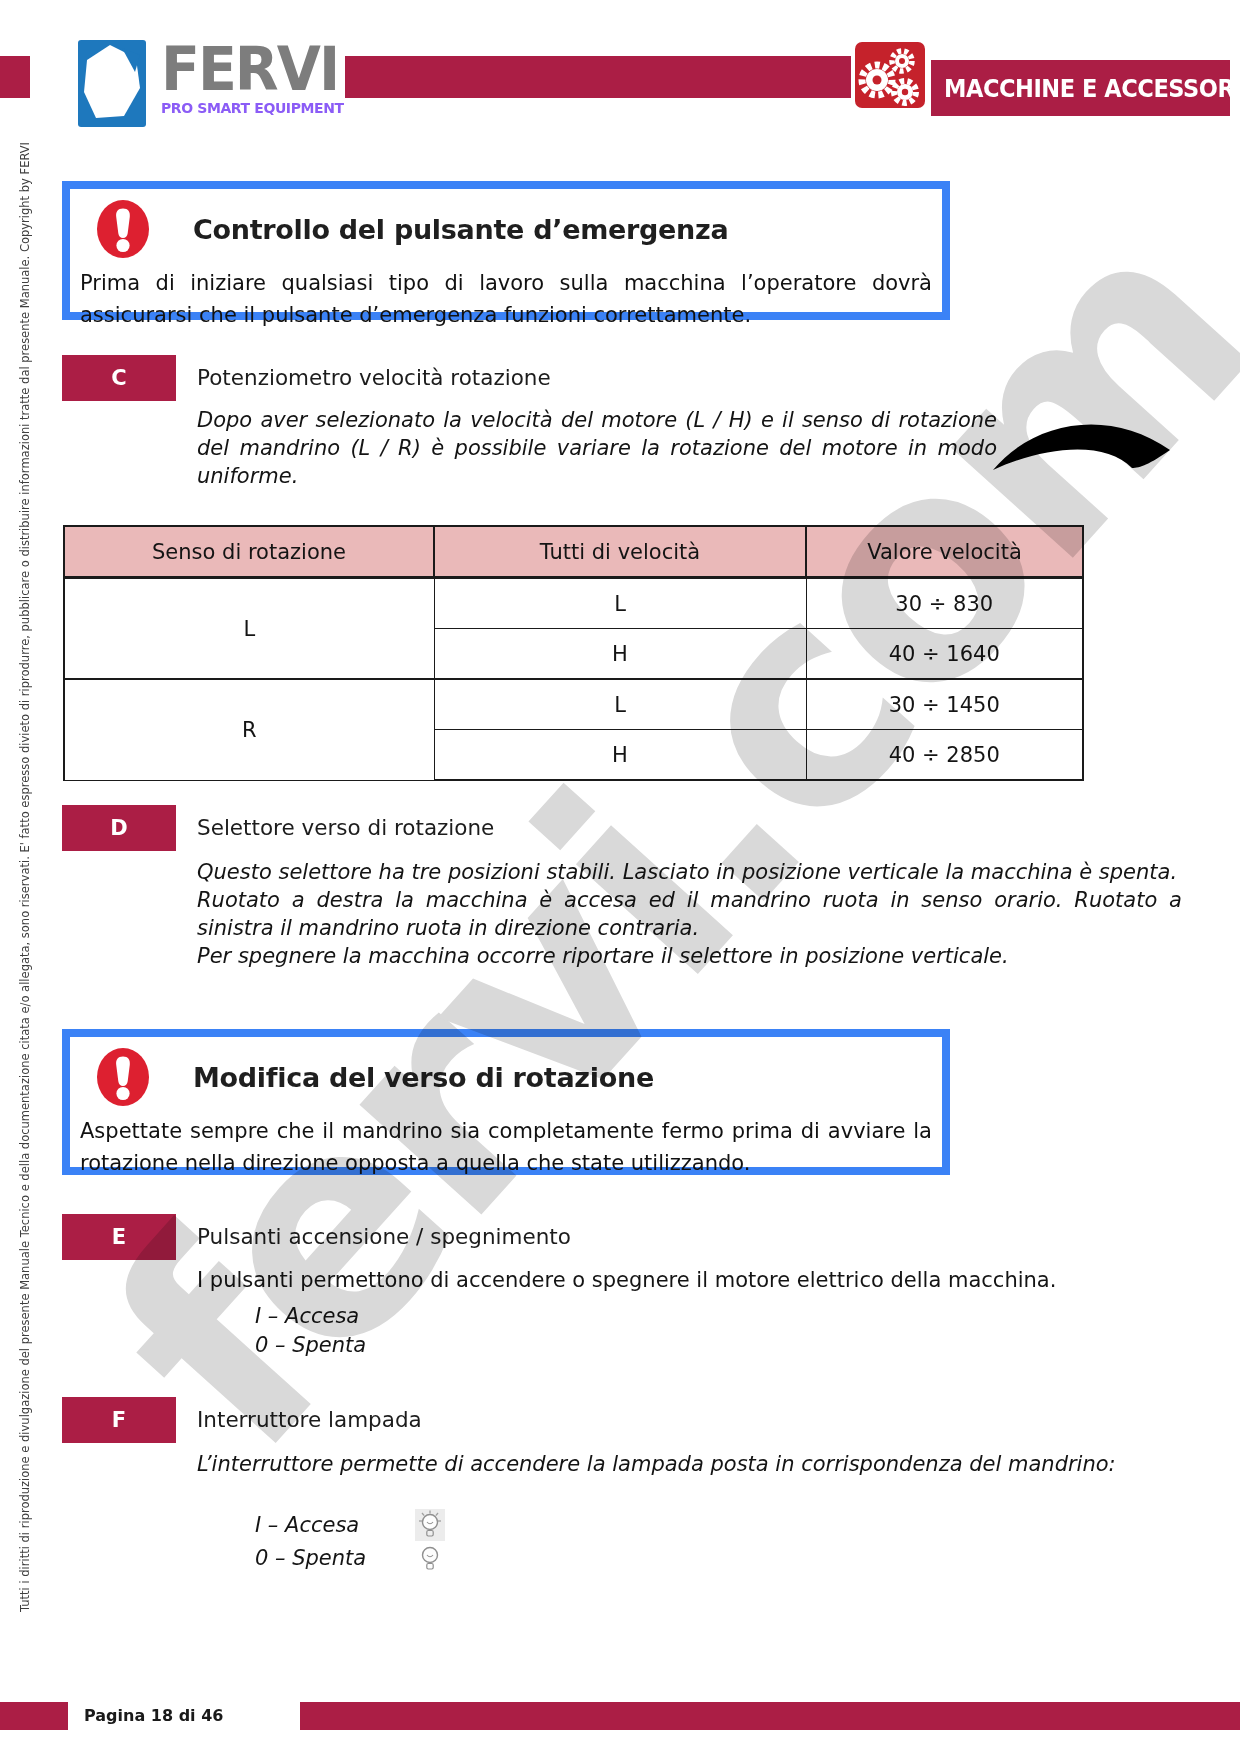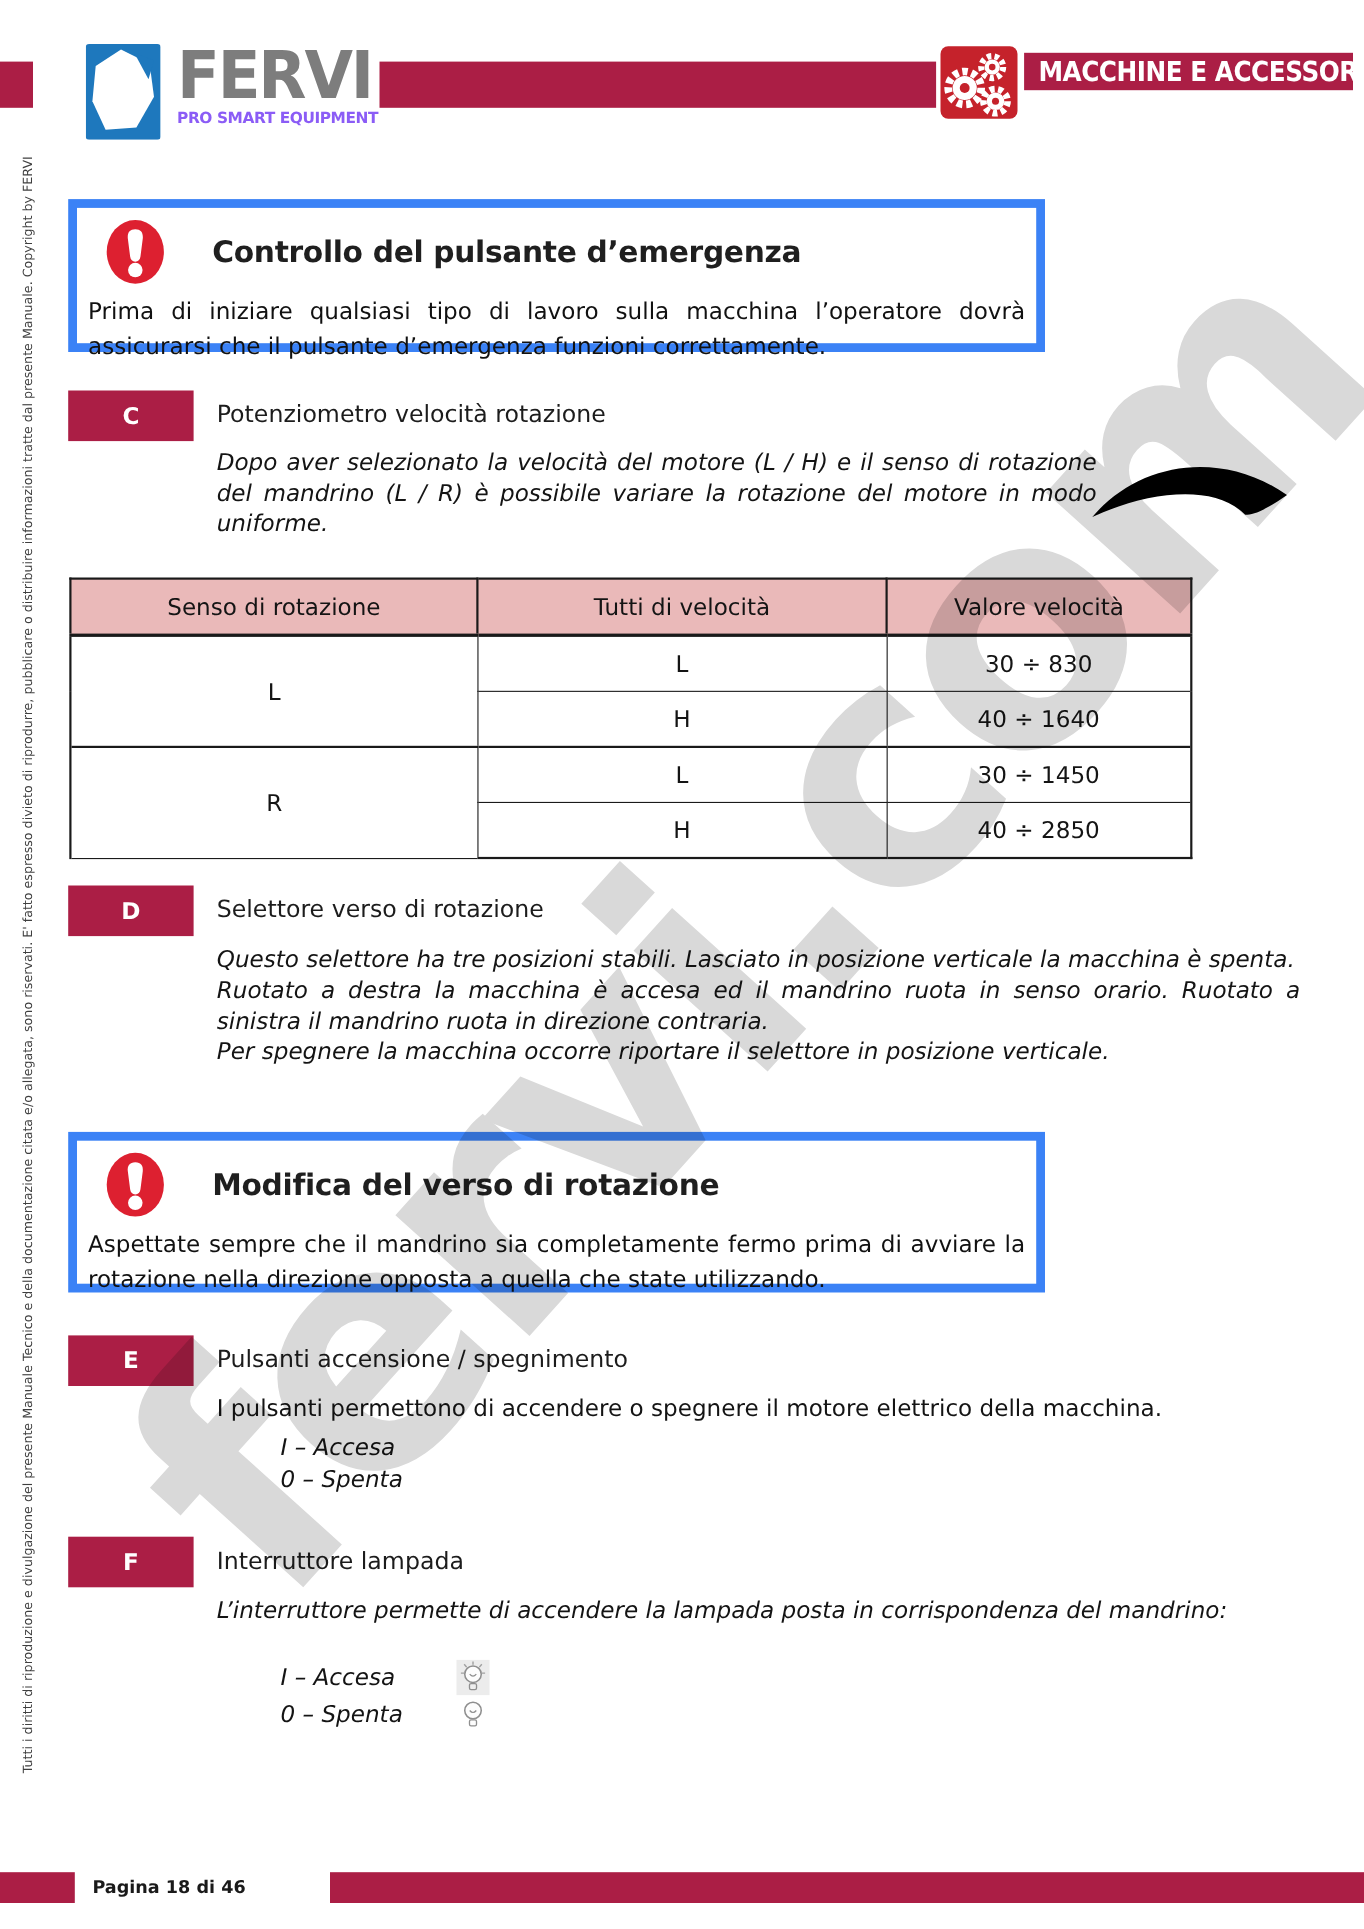--- a/index.html
+++ b/index.html
@@ -13,21 +13,21 @@
     position:absolute; left:-180px; top:630px; width:1720px; height:420px;
     transform:rotate(-48deg);
     font-size:300px; font-weight:bold; letter-spacing:-10px;
     color:#d9d9d9; text-align:center; line-height:420px;
     mix-blend-mode:multiply; z-index:30; pointer-events:none;
     white-space:nowrap;
   }
   
   .hdr-stub{position:absolute; left:0; top:56px; width:30px; height:42px; background:#ab1e45;}
   .hdr-bar1{position:absolute; left:345px; top:56px; width:506px; height:42px; background:#ab1e45;}
-  .hdr-bar2{position:absolute; left:931px; top:48px; width:299px; height:34px; background:#ab1e45;
+  .hdr-bar2{position:absolute; left:931px; top:60px; width:299px; height:56px; background:#ab1e45;
     display:flex; align-items:center;}
   .hdr-banner-text{color:#fff; font-weight:bold; font-size:25px; letter-spacing:-0.5px;
     transform:scaleX(0.9); transform-origin:0 50%; margin-left:13px; white-space:nowrap;}
   .badge{position:absolute; left:855px; top:42px; width:70px; height:66px;
     background:#c5222b; border-radius:7px;}
   .logo{position:absolute; left:78px; top:40px; display:flex;}
   .logo-square{width:68px; height:87px;}
   .logo-text{margin-left:15px;}
   .logo-name{font-size:57px; font-weight:800; color:#7d7d7d; line-height:1.0;
     letter-spacing:-2px; transform:scaleY(1.05); transform-origin:top left;}

